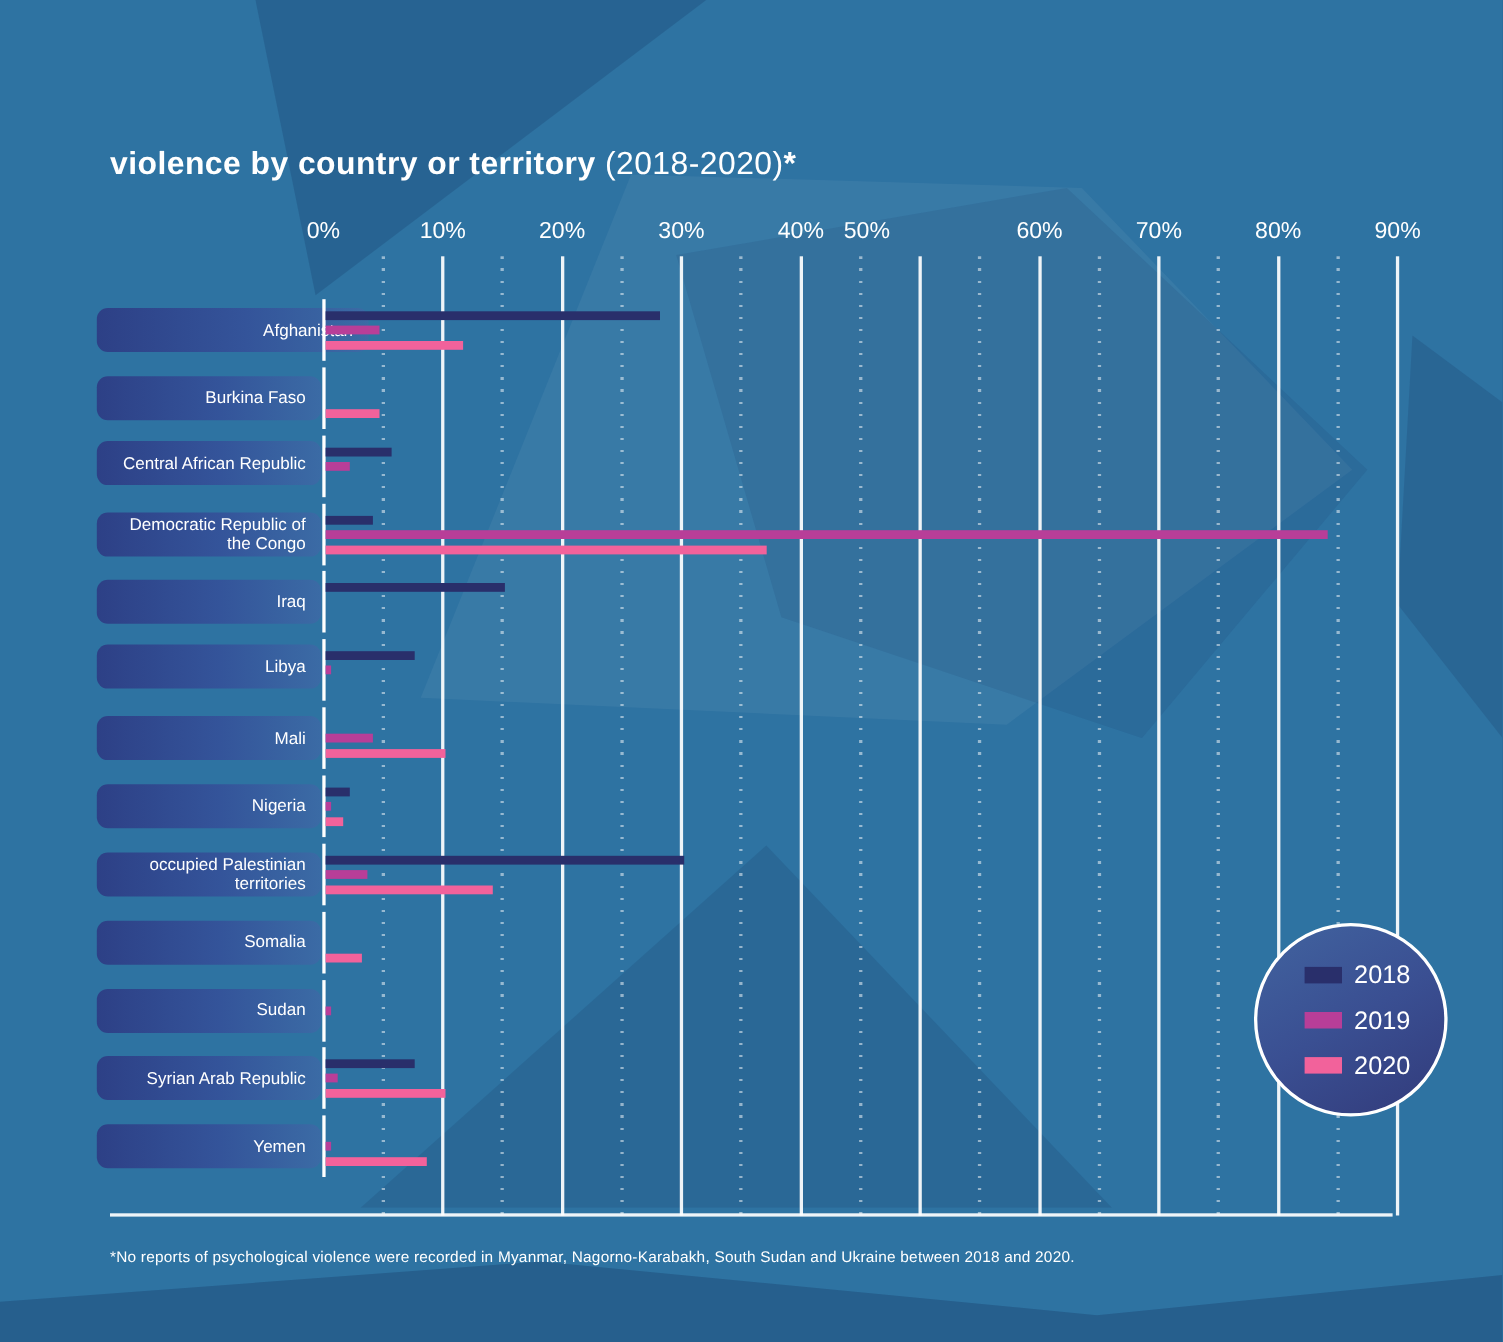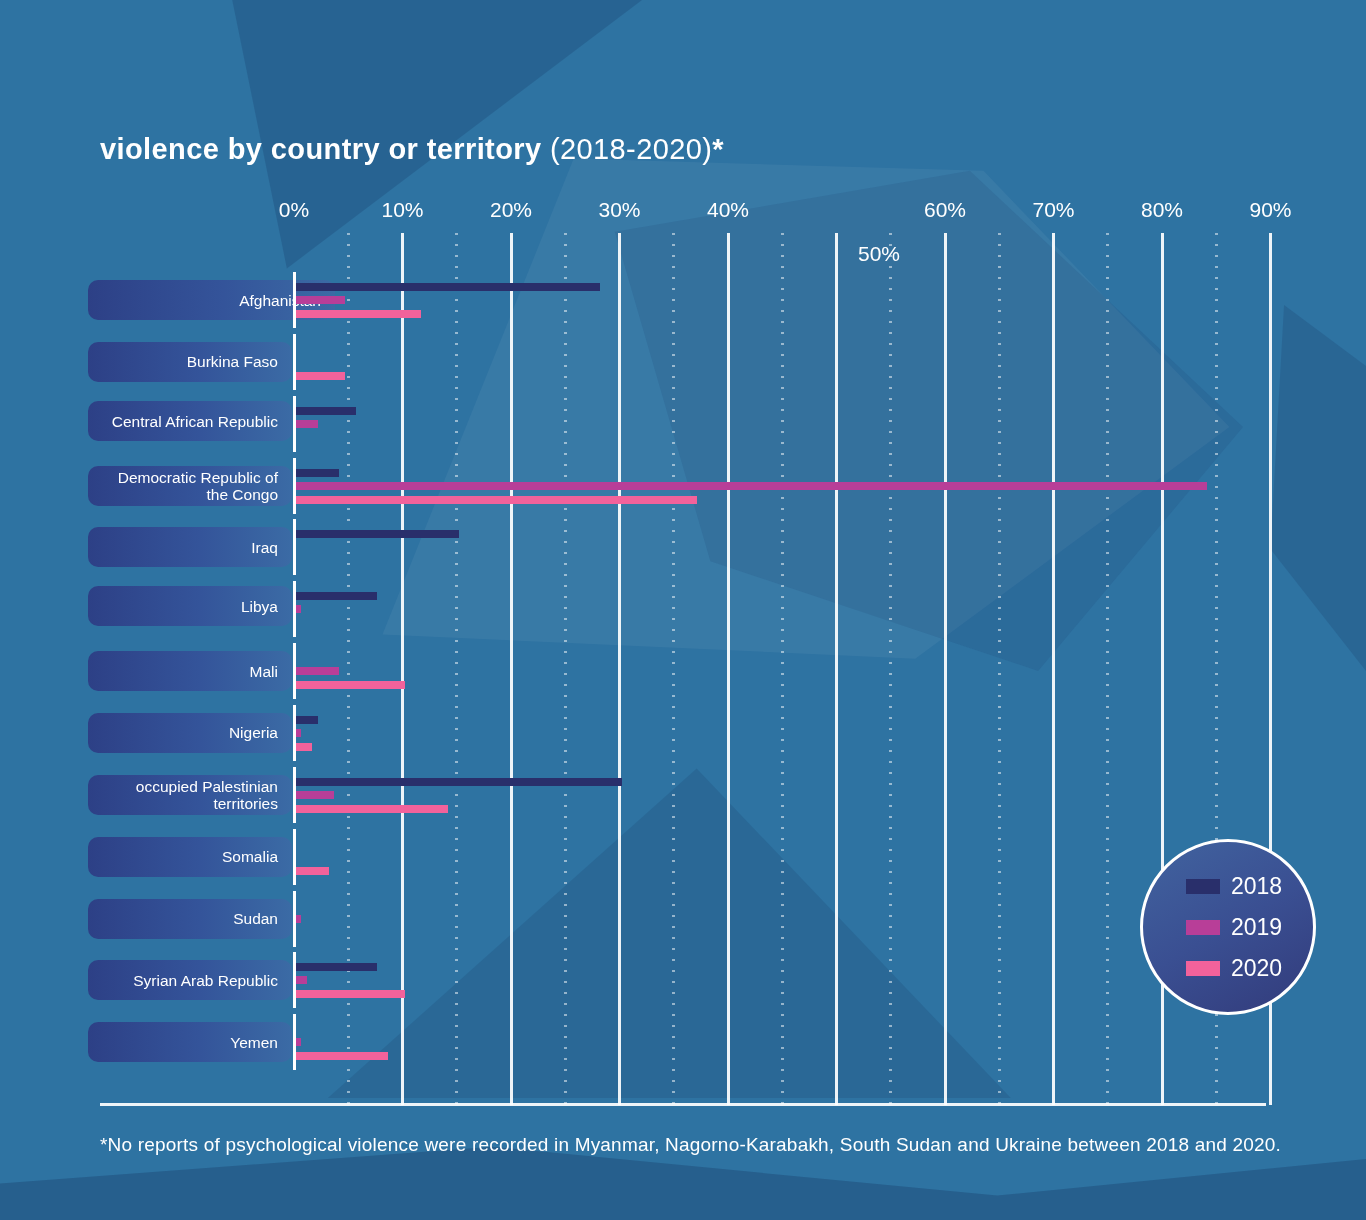--- a/index.html
+++ b/index.html
@@ -40,21 +40,21 @@
 
   .legend-circle{position:absolute;left:1140px;top:839px;width:176px;height:176px;
     box-sizing:border-box;border-radius:50%;border:3px solid #ffffff;
     background:linear-gradient(150deg,#41639f 0%,#3a4f92 50%,#323b7b 100%);
     display:flex;flex-direction:column;justify-content:center;gap:14px;
     padding-left:43px;z-index:6;}
   .legend-item{display:flex;align-items:center;gap:11px;}
   .legend-swatch{width:34px;height:15px;}
   .legend-label{font-size:23px;}
 
-  .footnote{position:absolute;left:100px;top:1134px;font-size:19px;letter-spacing:.2px;z-index:2;}
+  .footnote{position:absolute;left:100px;top:1134px;font-size:14px;letter-spacing:.2px;z-index:2;}
 </style>
 </head>
 <body>
 
 <div class="stage">
   <div class="decor d1"></div>
   <div class="decor d2"></div>
   <div class="decor d3"></div>
   <div class="decor d4"></div>
   <div class="decor d5"></div>
@@ -84,21 +84,21 @@
       <div class="grid-major" style="left: 1160.5px;"></div>
       <div class="grid-minor" style="left: 1214.75px;"></div>
       <div class="grid-major" style="left: 1269px;"></div>
     </div>
   <div id="ticks-layer">
       <div class="tick-label" style="left: 294px;">0%</div>
       <div class="tick-label" style="left: 402.5px;">10%</div>
       <div class="tick-label" style="left: 511px;">20%</div>
       <div class="tick-label" style="left: 619.5px;">30%</div>
       <div class="tick-label" style="left: 728px;">40%</div>
-      <div class="tick-label" style="left: 879px; margin-top: 44px;">50%</div>
+      <div class="tick-label" style="left: 788px;">50%</div>
       <div class="tick-label" style="left: 945px;">60%</div>
       <div class="tick-label" style="left: 1053.5px;">70%</div>
       <div class="tick-label" style="left: 1162px;">80%</div>
       <div class="tick-label" style="left: 1270.5px;">90%</div>
     </div>
   <div id="rows-layer">
       <div class="zero-seg" style="left: 292.5px; top: 272px;"></div>
       <div class="pill" style="top: 280px; padding-left: 43px;">
         <span class="lbl">Afghanistan</span>
       </div>

